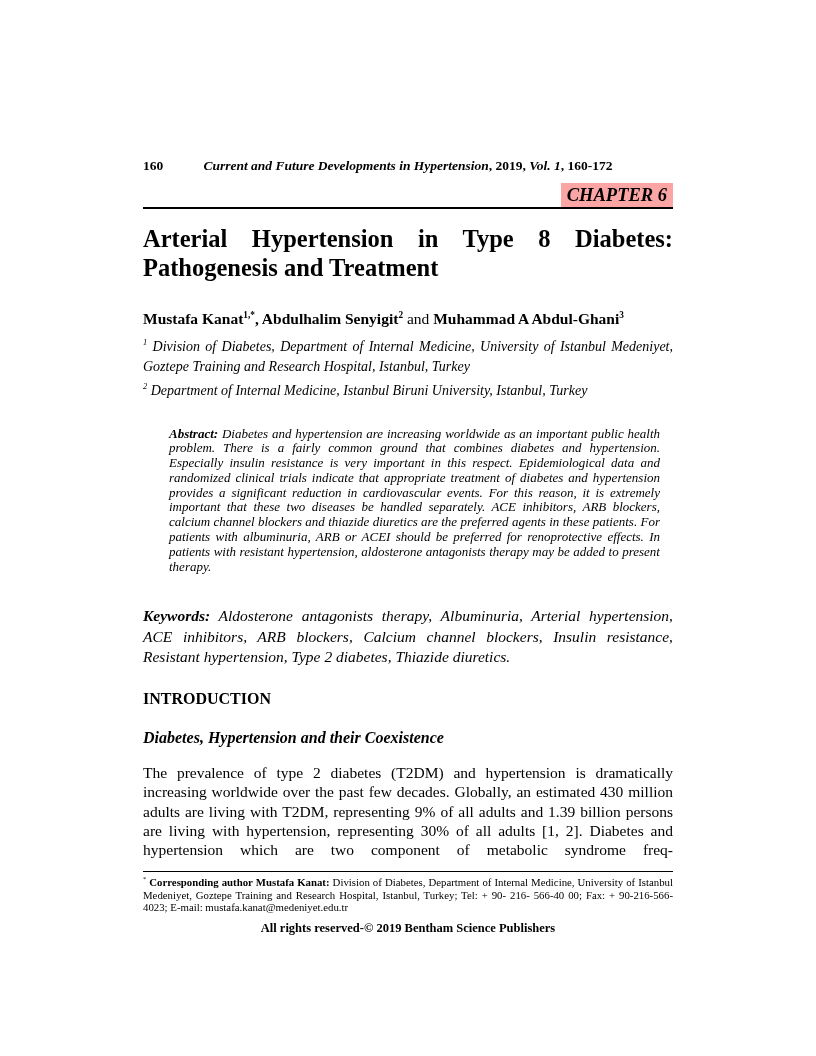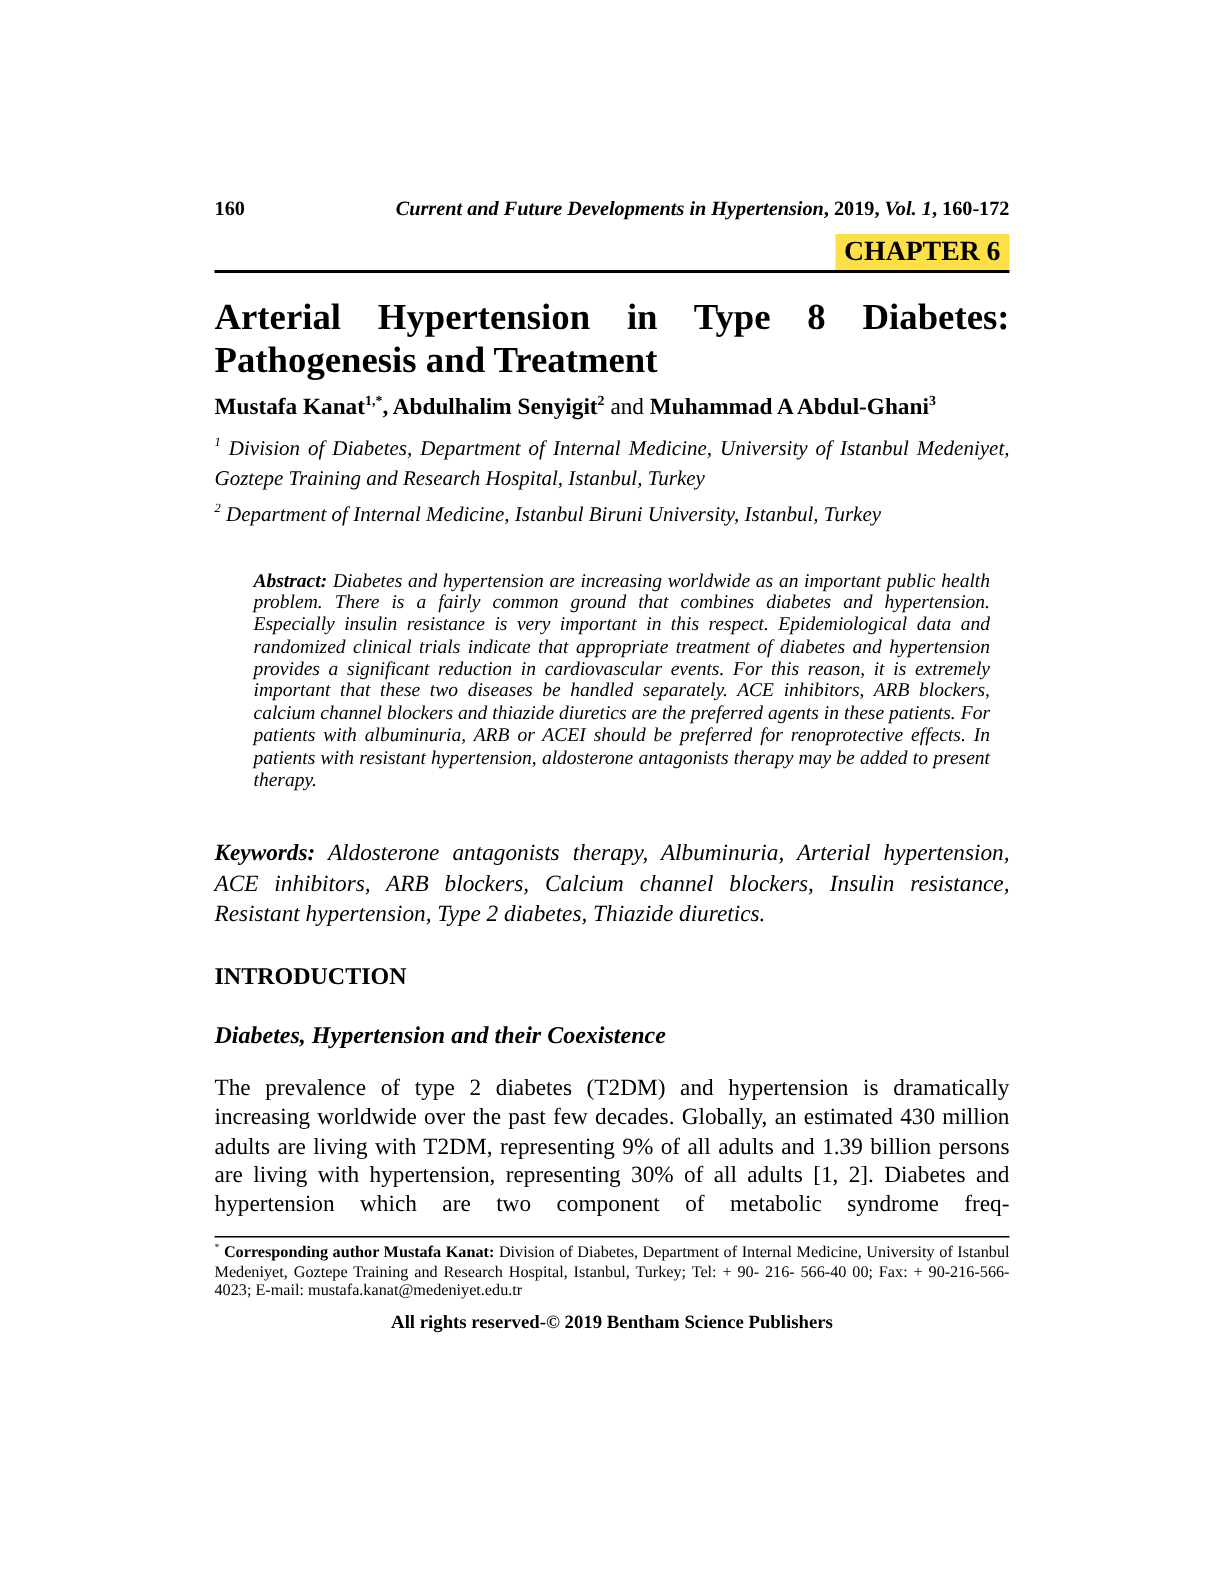--- a/index.html
+++ b/index.html
@@ -7,42 +7,42 @@
   .page {
     position: relative;
     width: 816px; height: 1056px;
     margin: 0 auto;
     background: #ffffff;
     color: #000000;
     font-family: "Liberation Serif", "DejaVu Serif", serif;
     padding: 131px 143px 0 143px;
     overflow: hidden;
   }
-  .running-header { position: relative; height: 17px; font-size: 13.5px; font-weight: bold; }
+  .running-header { position: relative; height: 17px; font-size: 13.5px; font-weight: bold; margin-top: 27px; }
   .page-num { position: absolute; left: 0; top: 0; }
-  .running-title { text-align: right; white-space: nowrap; }
+  .running-title { text-align: center; white-space: nowrap; }
   .it { font-style: italic; }
   .chapter-row { margin-top: 8px; border-bottom: 2.5px solid #000; text-align: right; }
   .chapter-badge {
     display: inline-block;
     background: #b3b3b3;
     font-weight: bold;
     font-size: 18.5px;
     line-height: 24px;
     padding: 0 6px;
     vertical-align: bottom;
   }
   .article-title {
     margin-top: 15px;
     font-size: 24.5px;
     font-weight: bold;
     line-height: 29px;
     text-align: justify;
   }
-  .authors { margin-top: 8px; font-size: 15.5px; font-weight: bold; }
+  .authors { margin-top: 28px; font-size: 15.5px; font-weight: bold; }
   .authors .and { font-weight: normal; }
   sup { font-size: 60%; line-height: 0; vertical-align: super; }
   .affiliations { margin-top: 9px; }
   .affiliation {
     font-style: italic;
     font-size: 14px;
     line-height: 19.5px;
     text-align: justify;
     margin-top: 5px;
   }
@@ -83,21 +83,21 @@
 <body>
 
 <div class="page">
 
   <div class="running-header">
     <span class="page-num">160</span>
     <div class="running-title"><span class="it">Current and Future Developments in Hypertension</span><span>, 2019, </span><span class="it">Vol. 1</span><span>, 160-172</span></div>
   </div>
 
   <div class="chapter-row">
-    <span class="chapter-badge" style="background: #fde047;">CHAPTER 6</span>
+    <span class="chapter-badge" style="background: #fca5a5; font-style: italic;">CHAPTER 6</span>
   </div>
 
   <h1 class="article-title">Arterial Hypertension in Type 8 Diabetes: Pathogenesis and Treatment</h1>
 
   <p class="authors"><span>Mustafa Kanat</span><sup>1,*</sup><span>, </span><span>Abdulhalim Senyigit</span><sup>2</sup><span class="and"> and </span><span>Muhammad A Abdul-Ghani</span><sup>3</sup></p>
 
   <div class="affiliations">
     <p class="affiliation"><sup>1</sup><span> Division of Diabetes, Department of Internal Medicine, University of Istanbul Medeniyet, Goztepe Training and Research Hospital, Istanbul, Turkey</span></p>
     <p class="affiliation"><sup>2</sup><span> Department of Internal Medicine, Istanbul Biruni University, Istanbul, Turkey</span></p>
   </div>

